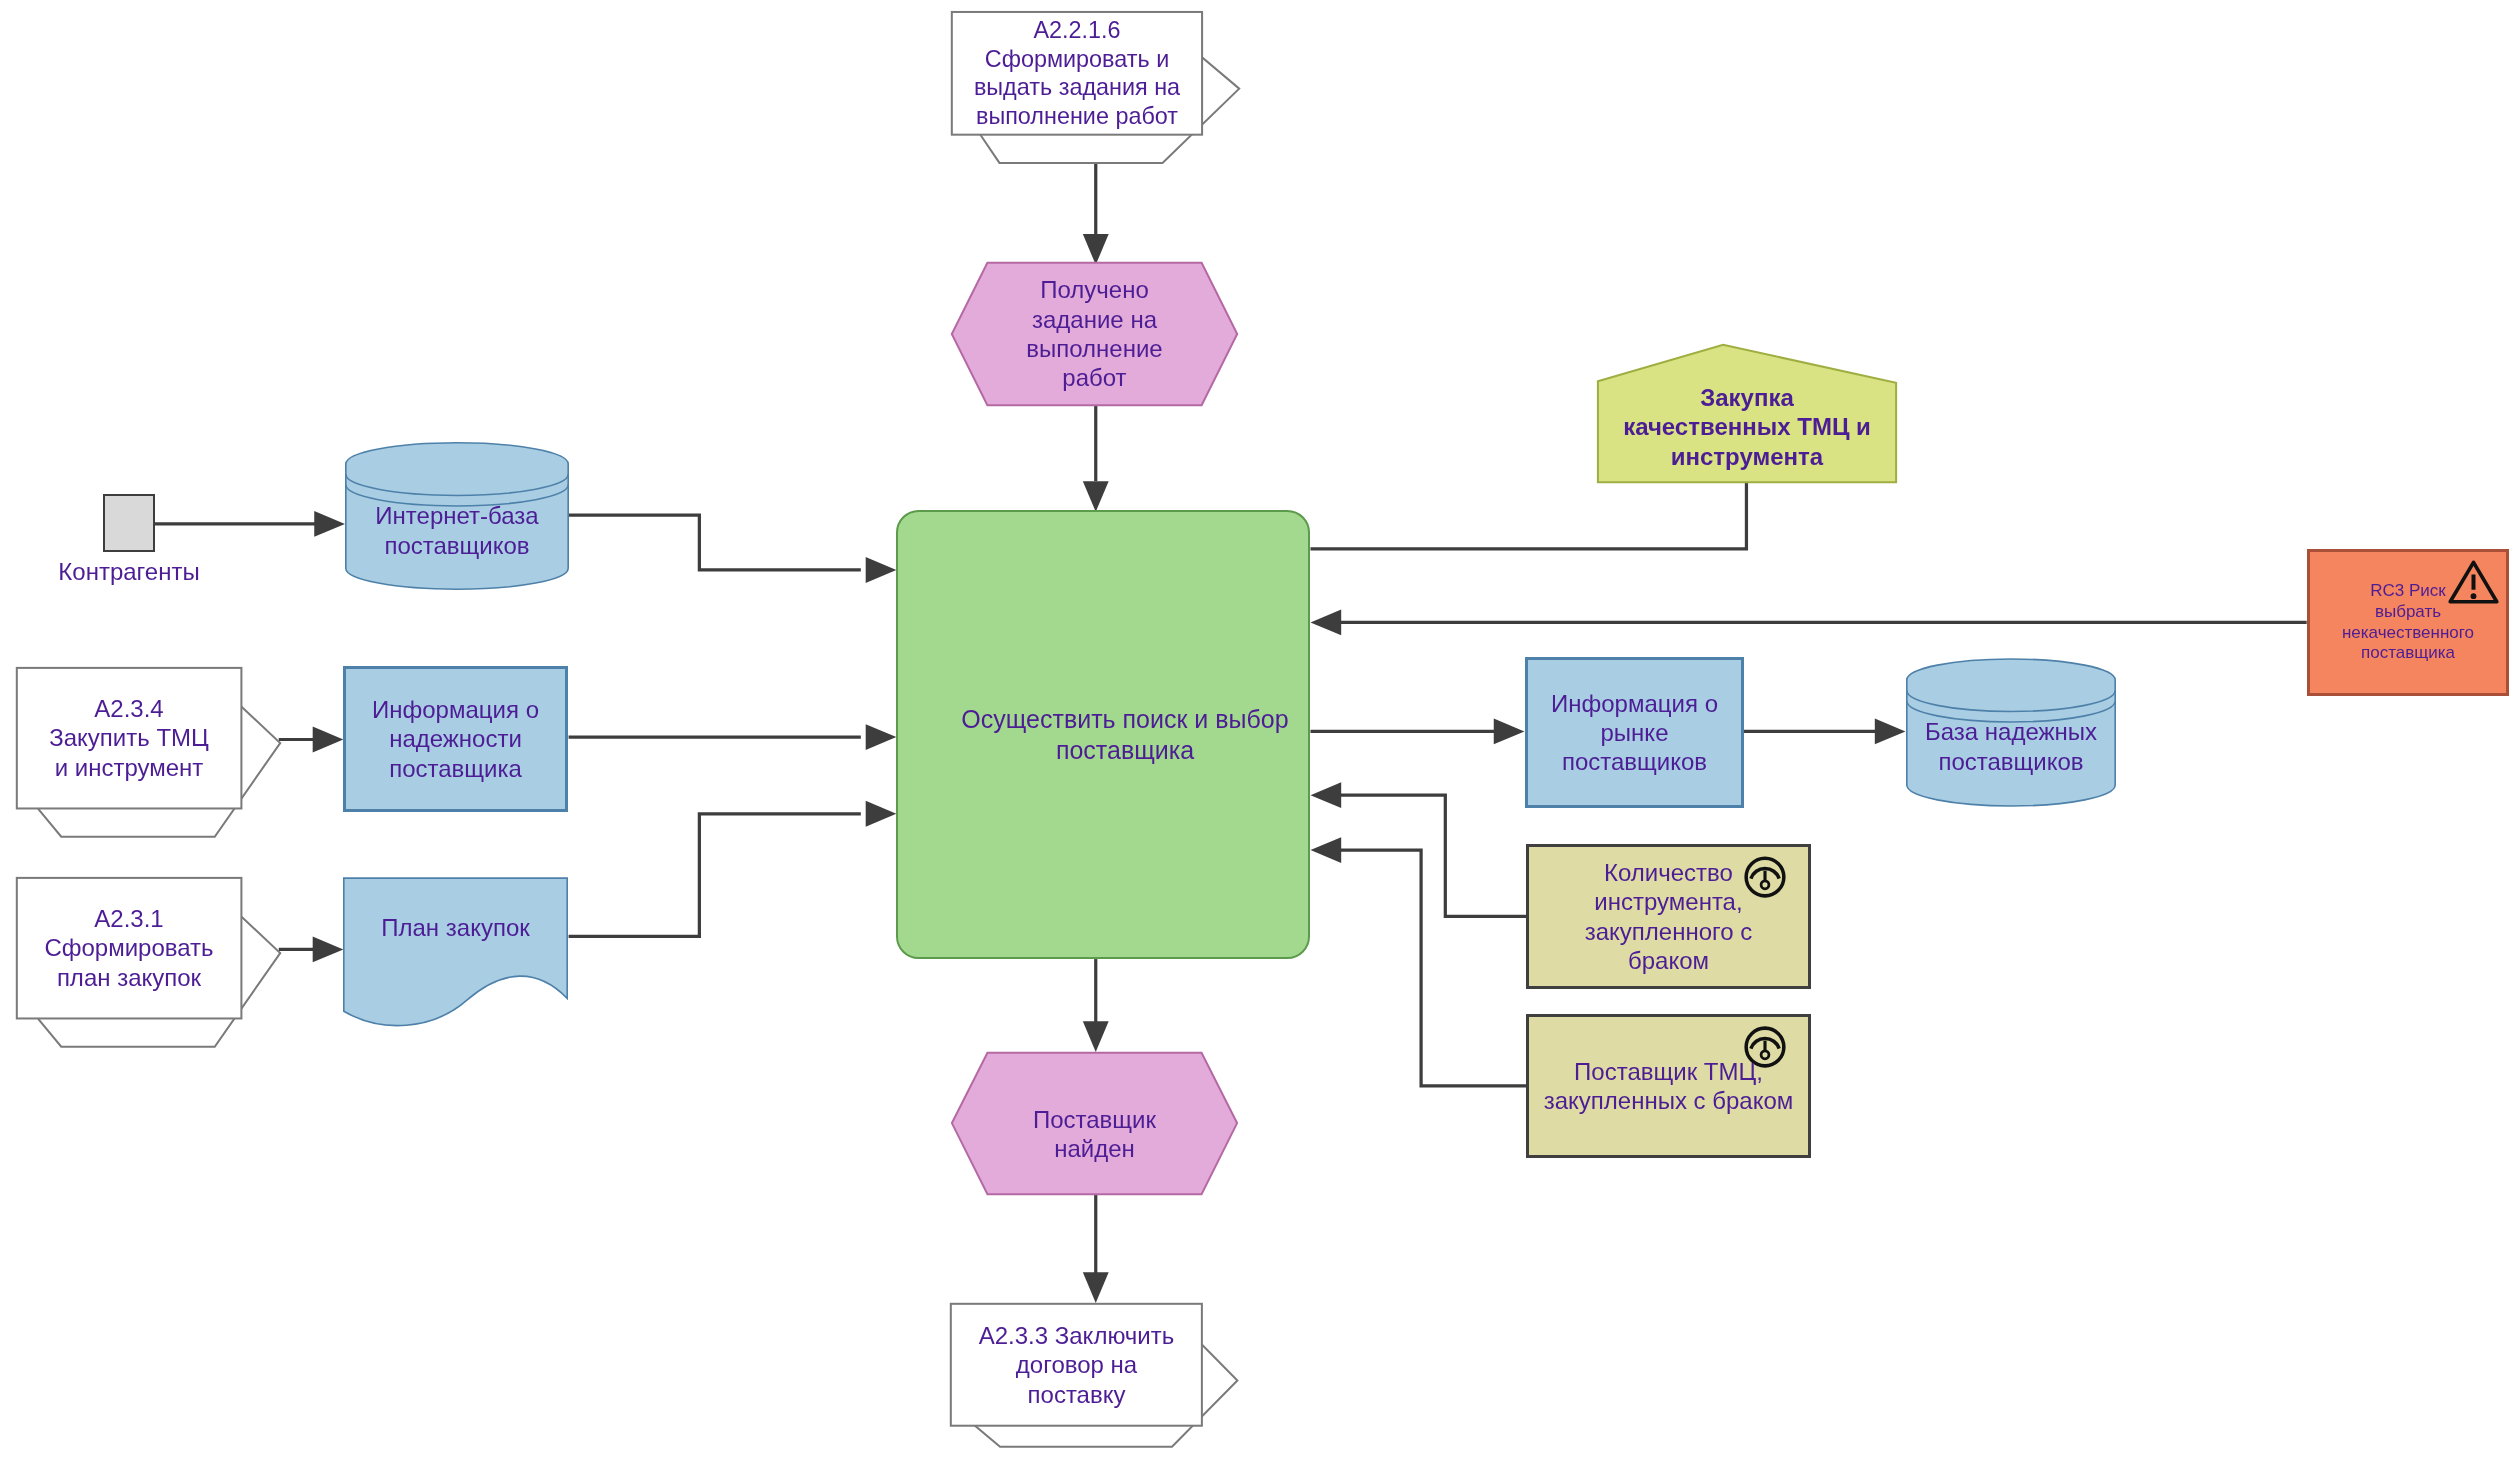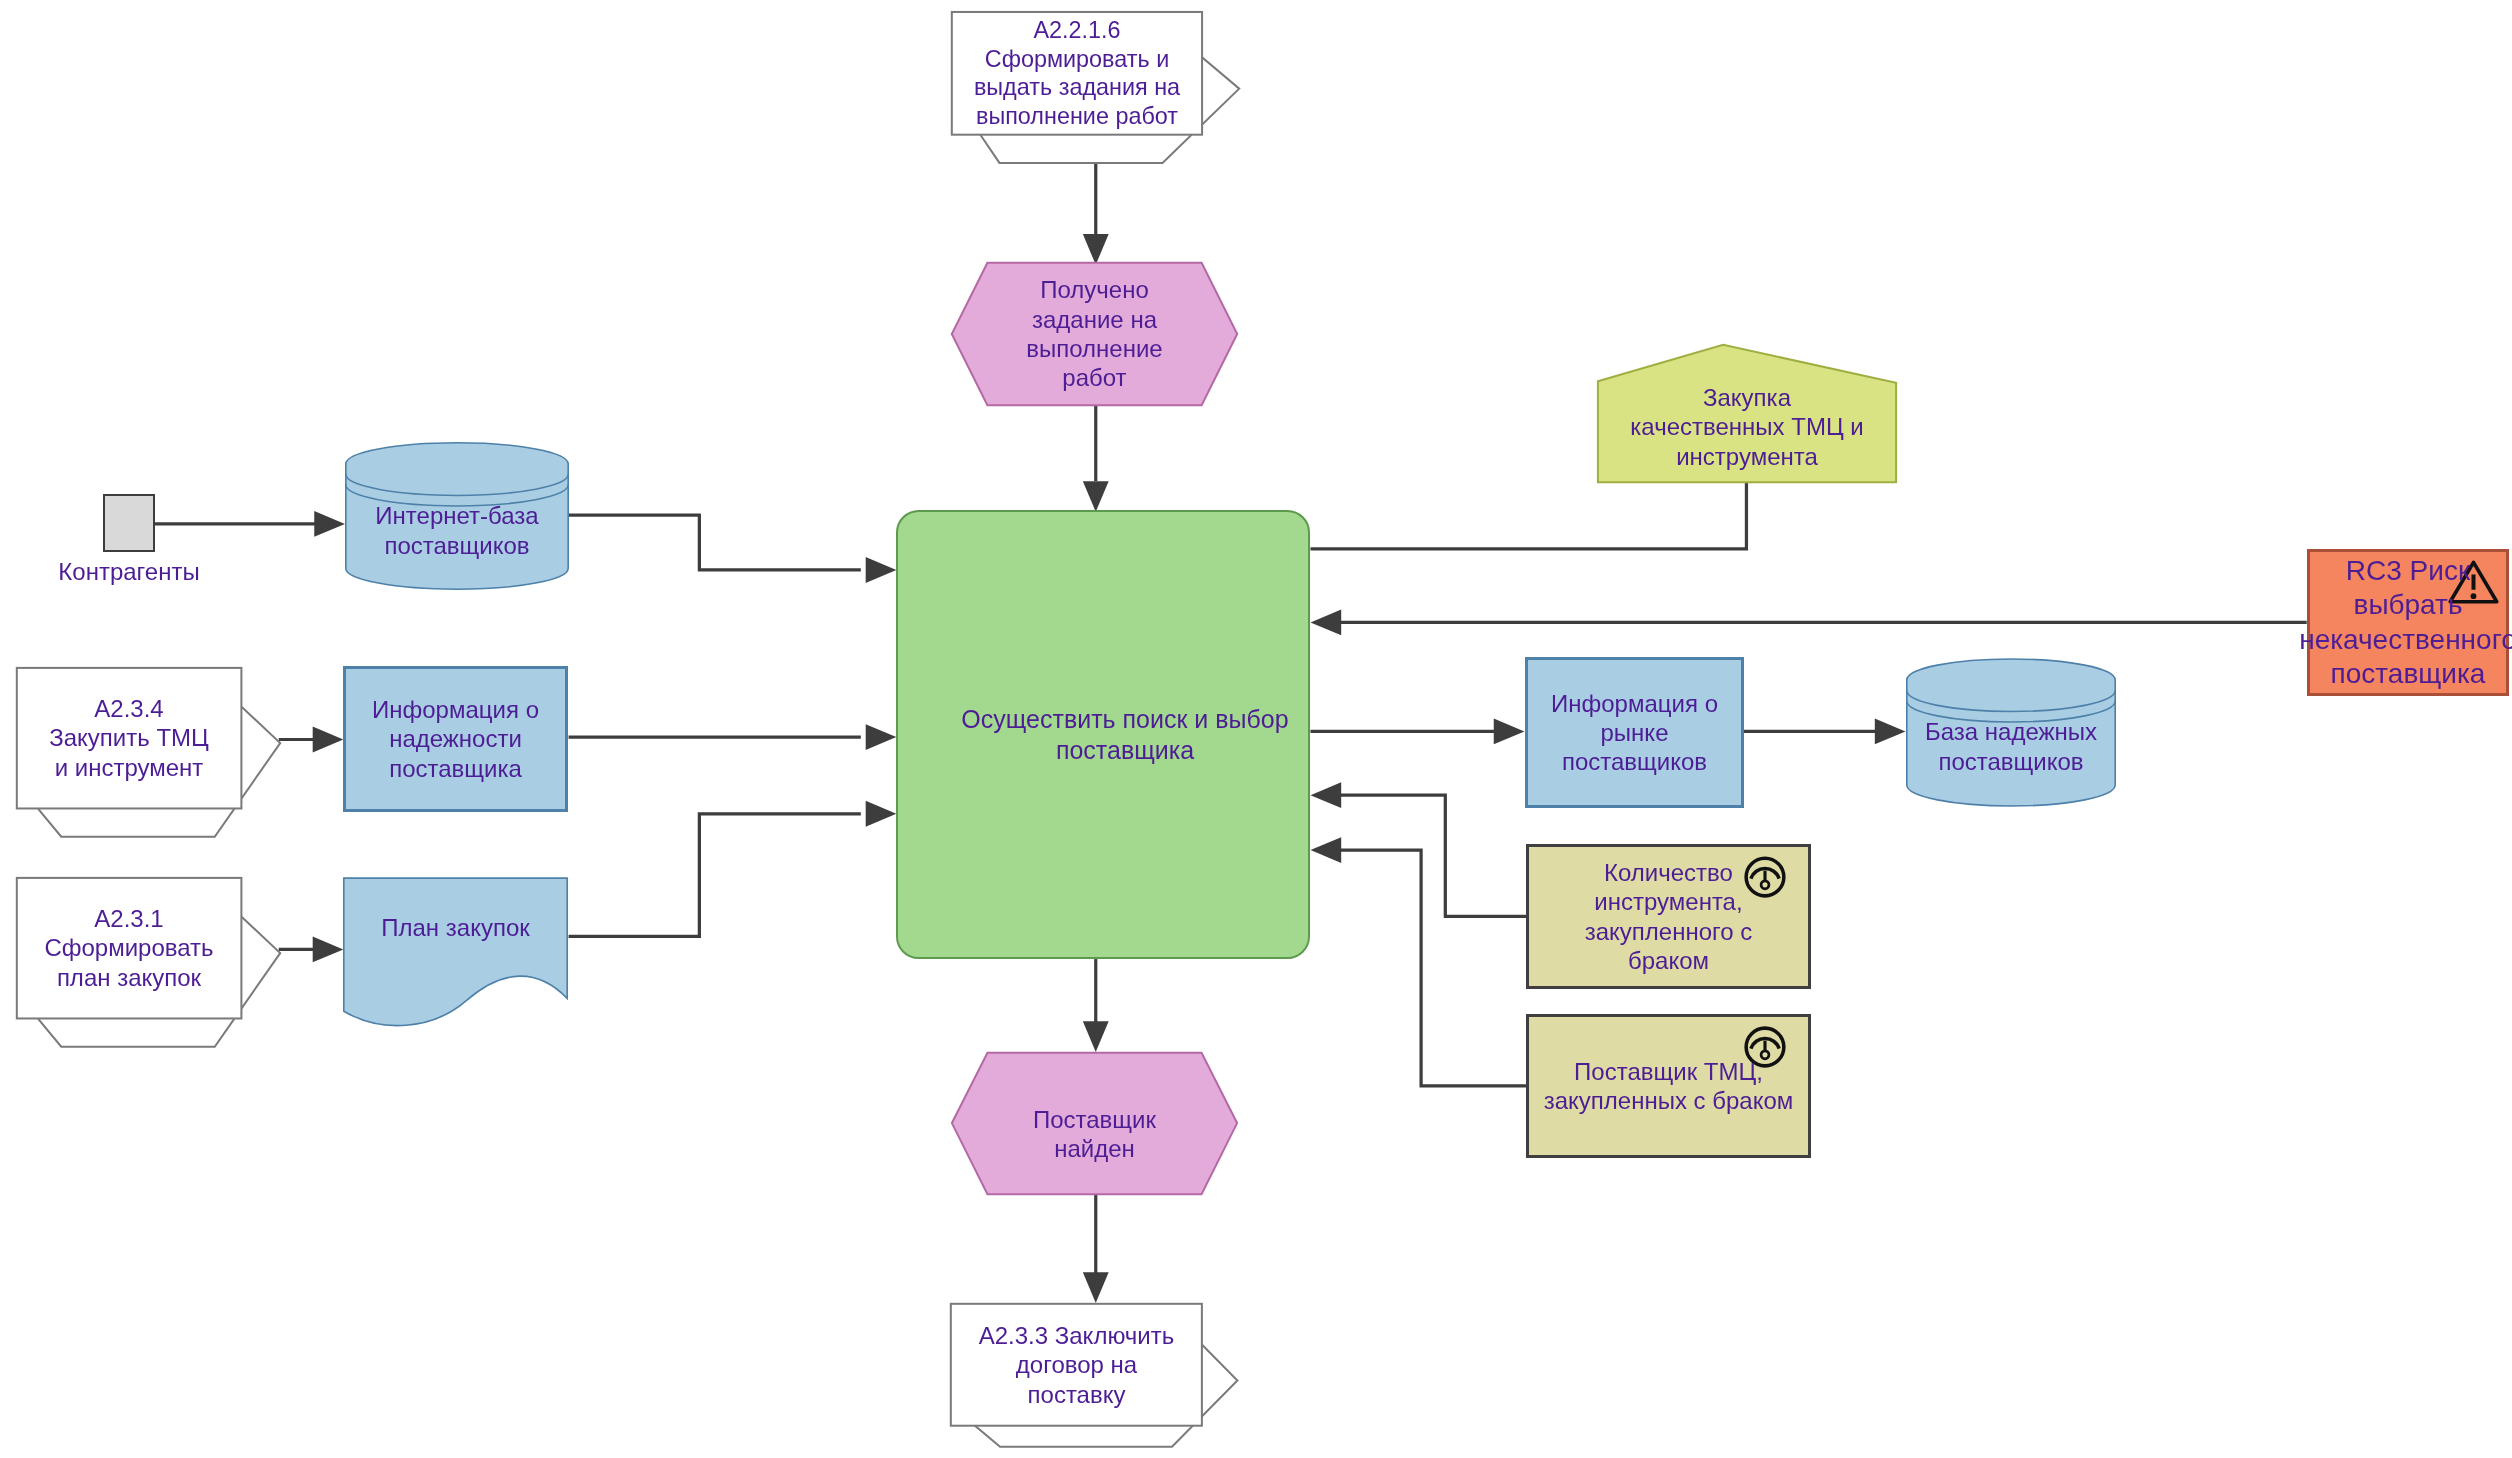--- a/index.html
+++ b/index.html
@@ -177,36 +177,36 @@
 план закупок</div>
   </div>
 
   <div class="node" style="left:343px;top:877px;width:225px;height:162px;">
     <svg class="shape" width="225" height="162" viewBox="0 0 279 200">
       <path d="M1,1 H278 V150 C241,112 198,114 154,152 C111,190 47,193 1,166 Z" fill="#a9cde3" stroke="#4e81a9" stroke-width="2"></path>
     </svg>
     <div class="lbl" style="left:0;top:14.5px;width:225px;height:73px;">План закупок</div>
   </div>
 
-  <div class="node" style="left:1597px;top:344px;width:300px;height:139px;">
+  <div class="node" style="left:1597px;top:344px;width:300px;height:139px;font-weight:bold;">
     <svg class="shape" width="300" height="139" viewBox="0 0 371 172">
       <polygon points="1,46 156,1 370,48 370,171 1,171" fill="#d9e383" stroke="#9fae41" stroke-width="2.5"></polygon>
     </svg>
     <div class="lbl" style="left:0;top:27.5px;width:300px;height:111px;">Закупка
 качественных ТМЦ и
 инструмента</div>
   </div>
 
   <div class="node rectnode risk-rect" style="left:2307px;top:549px;width:202px;height:147px;">
     <svg class="icon" style="right:6.5px;top:6.5px;" width="53" height="47" viewBox="0 0 66 58">
       <polygon points="33,4 62,53 4,53" fill="none" stroke="#111111" stroke-width="4.5" stroke-linejoin="round"></polygon>
       <line x1="33" y1="19" x2="33" y2="38" stroke="#111111" stroke-width="5"></line>
       <circle cx="33" cy="46" r="3.6" fill="#111111"></circle>
     </svg>
-    <div class="lbl" style="inset:0;font-size:28px;">RC3 Риск
+    <div class="lbl" style="inset:0;font-size:17px;">RC3 Риск
 выбрать
 некачественного
 поставщика</div>
   </div>
 
   <div class="node rectnode blue-rect" style="left:1525px;top:657px;width:219px;height:151px;">
     <div class="lbl" style="inset:0;">Информация о
 рынке
 поставщиков</div>
   </div>

